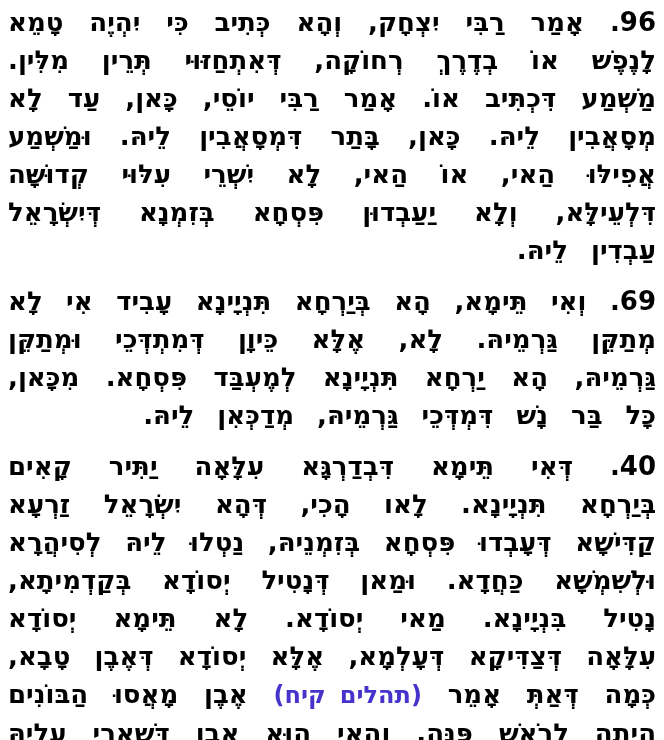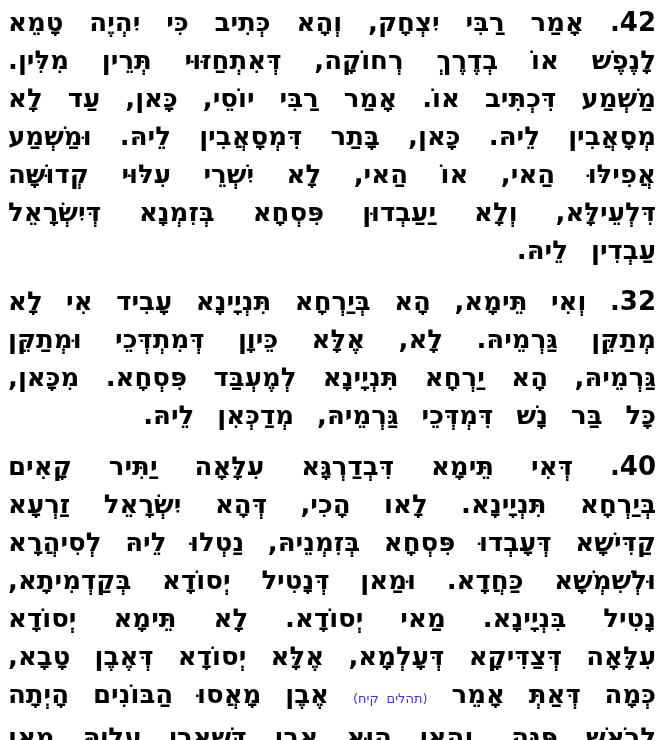--- a/index.html
+++ b/index.html
@@ -30,38 +30,38 @@
     margin: 0 0 13px 0;
   }
   p.passage:last-child {
     margin-bottom: 0;
   }
   .para-number {
     font-weight: 700;
   }
   .cite {
     color: #4733cc;
-    font-weight: 400;
-    font-size: 13px;
+    font-weight: 700;
+    font-size: 24px;
     word-spacing: 3px;
     white-space: nowrap;
   }
 </style>
 </head>
 <body>
 
 <div class="page">
 
   <p class="passage">
-    <span class="para-number">42.</span>
+    <span class="para-number">96.</span>
     <span class="para-text">אָמַר רַבִּי יִצְחָק, וְהָא כְּתִיב כִּי יִהְיֶה טָמֵא לָנֶפֶשׁ אוֹ בְדֶרֶךְ רְחוֹקָה, דְּאִתְחַזּוּי תְּרֵין מִלִּין. מַשְׁמַע דִּכְתִּיב אוֹ. אָמַר רַבִּי יוֹסֵי, כָּאן, עַד לָא מְסָאֲבִין לֵיהּ. כָּאן, בָּתַר דִּמְסָאֲבִין לֵיהּ. וּמַשְׁמַע אֲפִילּוּ הַאי, אוֹ הַאי, לָא יִשְׁרֵי עִלּוּי קְדוּשָּׁה דִּלְעֵילָּא, וְלָא יַעַבְדוּן פִּסְחָא בְּזִמְנָא דְּיִשְׂרָאֵל עַבְדִין לֵיהּ.</span>
   </p>
 
   <p class="passage">
-    <span class="para-number">32.</span>
+    <span class="para-number">69.</span>
     <span class="para-text">וְאִי תֵּימָא, הָא בְּיַרְחָא תִּנְיָינָא עָבִיד אִי לָא מְתַקֵּן גַּרְמֵיהּ. לָא, אֶלָּא כֵּיוָן דְּמִתְדְּכֵי וּמְתַקֵּן גַּרְמֵיהּ, הָא יַרְחָא תִּנְיָינָא לְמֶעְבַּד פִּסְחָא. מִכָּאן, כָּל בַּר נָשׁ דִּמְדְּכֵי גַּרְמֵיהּ, מְדַכְּאִן לֵיהּ.</span>
   </p>
 
   <p class="passage">
     <span class="para-number">40.</span>
     <span class="para-text">דְּאִי תֵּימָא דִּבְדַרְגָּא עִלָּאָה יַתִּיר קָאִים בְּיַרְחָא תִּנְיָינָא. לָאו הָכִי, דְּהָא יִשְׂרָאֵל זַרְעָא קַדִּישָׁא דְּעָבְדוּ פִּסְחָא בְּזִמְנֵיהּ, נַטְלוּ לֵיהּ לְסִיהֲרָא וּלְשִׁמְשָׁא כַּחֲדָא. וּמַאן דְּנָטִיל יְסוֹדָא בְּקַדְמִיתָא, נָטִיל בִּנְיָינָא. מַאי יְסוֹדָא. לָא תֵּימָא יְסוֹדָא עִלָּאָה דְּצַדִּיקָא דְּעָלְמָא, אֶלָּא יְסוֹדָא דְּאֶבֶן טָבָא, כְּמָה דְּאַתְּ אָמֵר</span>
     <span class="cite">(תהלים קיח)</span>
     <span class="para-text">אֶבֶן מָאֲסוּ הַבּוֹנִים הָיְתָה לְרֹאשׁ פִּנָּה. וְהַאי הוּא אֶבֶן דְּשָׁארֵי עָלֵיהּ מַאן דְּשָׁארֵי.</span>
   </p>
 

